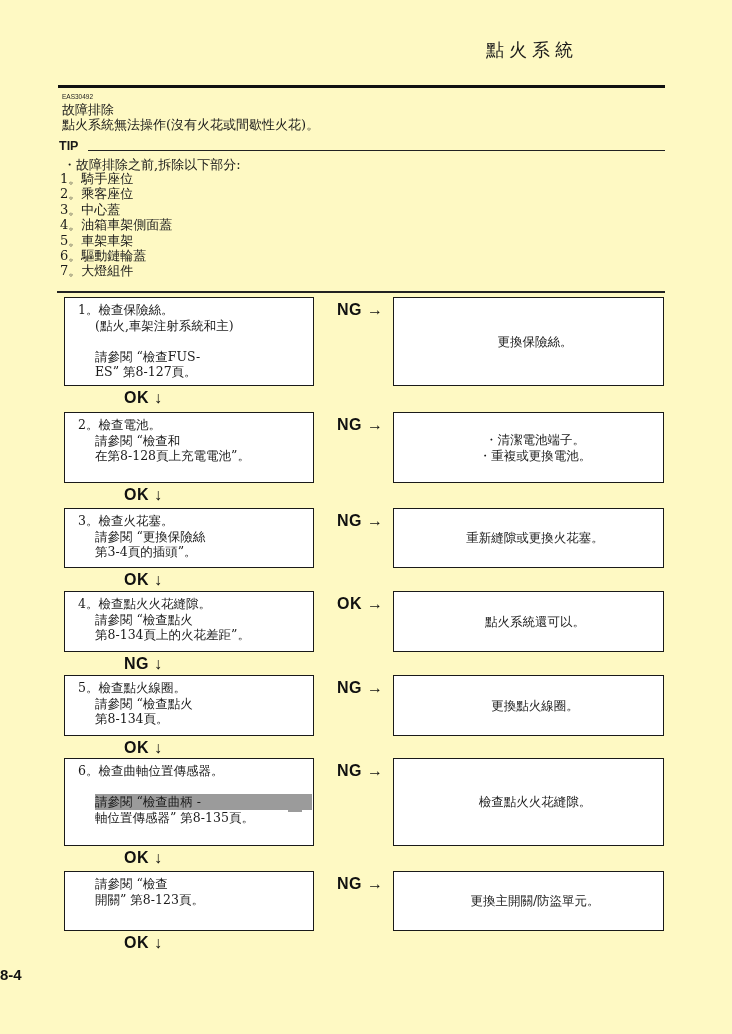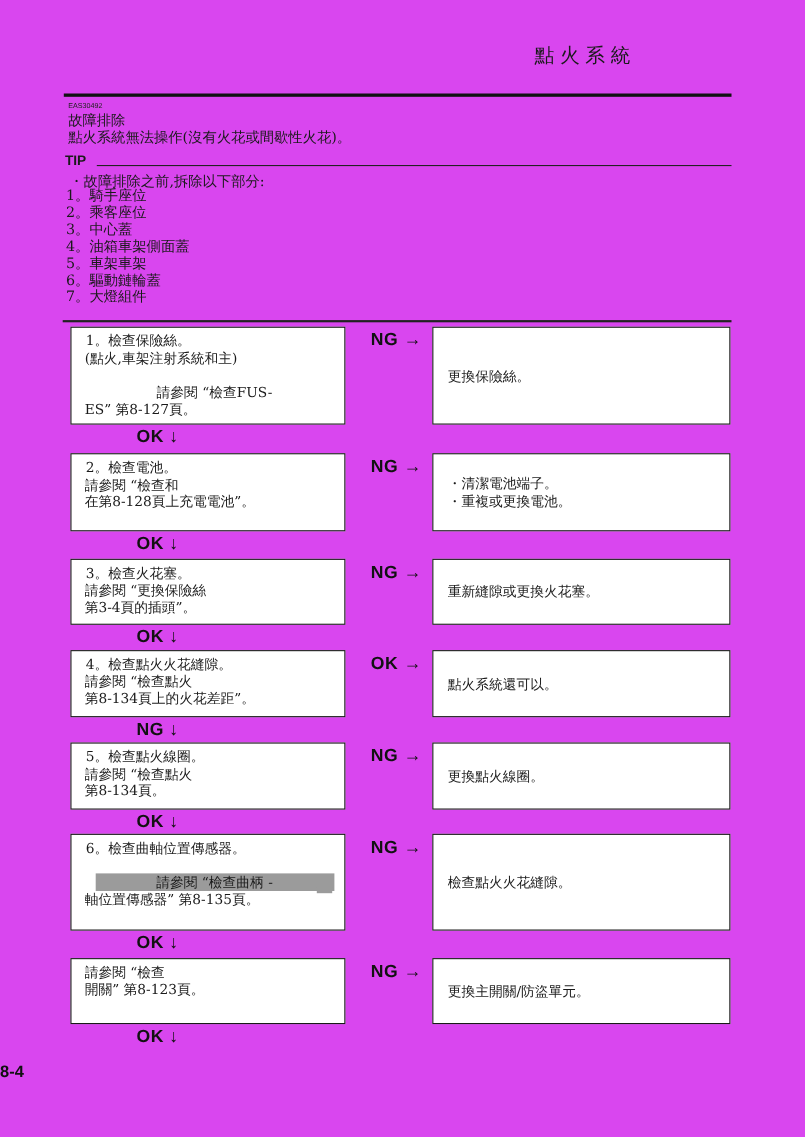--- a/index.html
+++ b/index.html
@@ -1,18 +1,18 @@
 <!DOCTYPE html>
 <html><head>
 <meta charset="utf-8">
 <style>
   html,body{margin:0;padding:0;background:#e8e8e8;}
   .page{
     position:relative;width:732px;height:1034px;margin:0 auto;
-    background:#d946ef;overflow:hidden;
+    background:#fef9c3;overflow:hidden;
     font-family:"DejaVu Serif","Liberation Serif",serif;
     color:#1a1a1a;
   }
   
   .header-title{
     position:absolute;left:486px;top:38px;width:180px;
     font-size:18px;letter-spacing:5px;white-space:nowrap;
   }
   .rule-thick{position:absolute;left:58px;top:85px;width:607px;height:3px;background:#111;}
   .doc-code{
@@ -33,25 +33,26 @@
   
   .lbox{
     position:absolute;left:64px;width:250px;box-sizing:border-box;
     border:1.5px solid #1a1a1a;background:#fff;padding-top:4px;
   }
   .rbox{
     position:absolute;left:393px;width:271px;box-sizing:border-box;
     border:1.5px solid #1a1a1a;background:#fff;
     display:flex;flex-direction:column;justify-content:center;
     padding-left:13px;
+    align-items:center;
   }
   .ln{font-size:12.5px;line-height:15.5px;white-space:nowrap;}
   .ln.first{margin-left:13px;}
-  .ln.cont{margin-left:12px;}
-  .ln.gap{margin-top:15.5px;text-align:center;}
+  .ln.cont{margin-left:30px;}
+  .ln.gap{margin-top:15.5px;}
   .aln{font-size:12.5px;line-height:15.5px;white-space:nowrap;}
   .flabel{
     position:absolute;font-family:"Liberation Sans",sans-serif;
     font-size:16px;font-weight:600;letter-spacing:0.5px;white-space:nowrap;color:#111;
   }
   .flabel.ng{left:337px;}
   .flabel.ok{left:112px;margin-left:12px;}
   .hl{background:#9b9b9b;display:inline-block;min-width:217px;}
   .hl-nub{position:absolute;left:288px;top:807px;width:14px;height:5px;background:#9b9b9b;}
   

